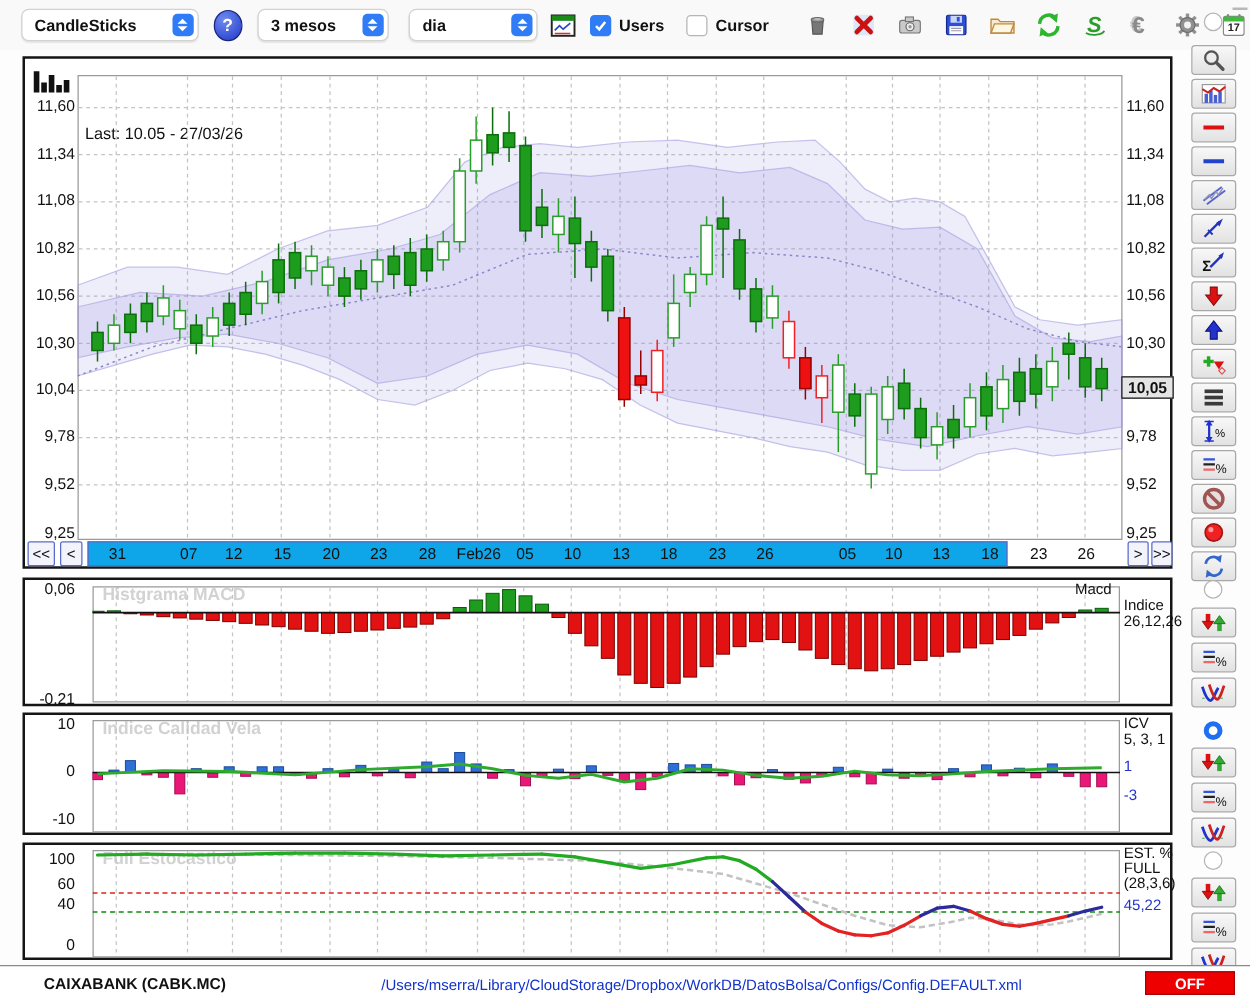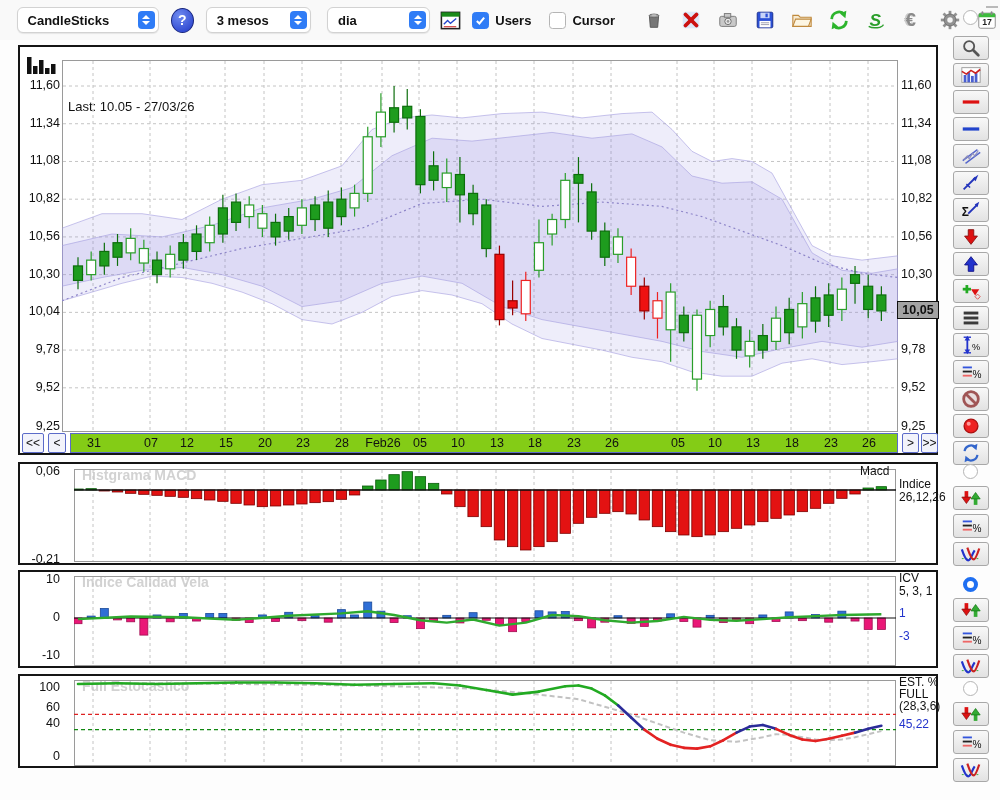--- a/index.html
+++ b/index.html
@@ -28,28 +28,28 @@
   .panel{position:absolute;border:2px solid #151515;background:#fff;box-sizing:border-box;}
   .axlabel{position:absolute;font-size:12.5px;color:#111;line-height:15px;white-space:nowrap;}
   .axleft{left:2px;width:38px;text-align:right;}
   .axright{left:881px;width:44px;text-align:left;}
   .watermark{position:absolute;font-size:14px;font-weight:bold;color:#d2d2d2;pointer-events:none;}
   .rlabel{position:absolute;left:879px;font-size:12px;line-height:13px;color:#111;white-space:nowrap;}
   .bluev{color:#2233cc;}
   .plotborder{position:absolute;border:1px solid #9a9a9a;box-sizing:border-box;}
   #last-line{position:absolute;left:48px;top:4px;font-size:13px;margin-top:48px;}
   #minibars{position:absolute;left:6px;top:6px;}
-  #price-badge{position:absolute;left:877px;width:42px;height:18px;background:#a3a3a3;border:1.5px solid #111;
+  #price-badge{position:absolute;left:877px;width:42px;height:18px;background:#e5e5e5;border:1.5px solid #111;
                box-sizing:border-box;font-size:12.5px;font-weight:600;display:flex;align-items:center;
                justify-content:center;}
   
   #datenav{position:absolute;left:0;top:386px;width:916px;height:21px;}
   .navbtn{position:absolute;top:0;height:20px;background:#f2f3fb;border:1px solid #5b6bc9;border-radius:2px;
           font-size:12px;display:flex;align-items:center;justify-content:center;box-sizing:border-box;}
-  #datestrip{position:absolute;left:50px;top:0;width:828px;height:20px;background:#84cc16;border:1px solid #5b6bc9;
+  #datestrip{position:absolute;left:50px;top:0;width:736px;height:20px;background:#0ea5e9;border:1px solid #5b6bc9;
              box-sizing:border-box;}
   .dtick{position:absolute;top:2px;font-size:12.5px;transform:translateX(-50%);color:#111;}
   
   .sbtn{position:absolute;left:953px;width:36px;height:24px;background:linear-gradient(#f8f8f8,#e2e2e2);
         border:1px solid #a8a8a8;border-radius:3px;display:flex;align-items:center;justify-content:center;
         box-sizing:border-box;}
   .sradio{position:absolute;left:963px;}
   
   #statusbar{position:absolute;left:0;top:772px;width:1000px;height:28px;background:#fff;border-top:1px solid #8a8a8a;}
   #symbol{position:absolute;left:35px;top:7px;font-size:12.5px;font-weight:600;}
@@ -872,13 +872,18 @@
       </div>
       <div class="sbtn" style="top: 758px;">
         <svg width="22" height="22" viewBox="0 0 24 24">
           <line x1="2" y1="17" x2="22" y2="17" stroke="#33aa33" stroke-width="1" stroke-dasharray="2,2"></line>
           <path d="M2,7 C5,16 7,19 9,19 C12,19 13,12 16,8" fill="none" stroke="#2233cc" stroke-width="2.4"></path>
           <path d="M8,5 C11,14 13,18 15,18 C17,18 19,12 21,6" fill="none" stroke="#cc2222" stroke-width="2.4"></path>
         </svg>
       </div>
     </div>
 
+  <div id="statusbar">
+    <div id="symbol">CAIXABANK (CABK.MC)</div>
+    <div id="cfgpath">/Users/mserra/Library/CloudStorage/Dropbox/WorkDB/DatosBolsa/Configs/Config.DEFAULT.xml</div>
+    <div id="offbtn">OFF</div>
+  </div>
 </div>
 
 </body></html>

